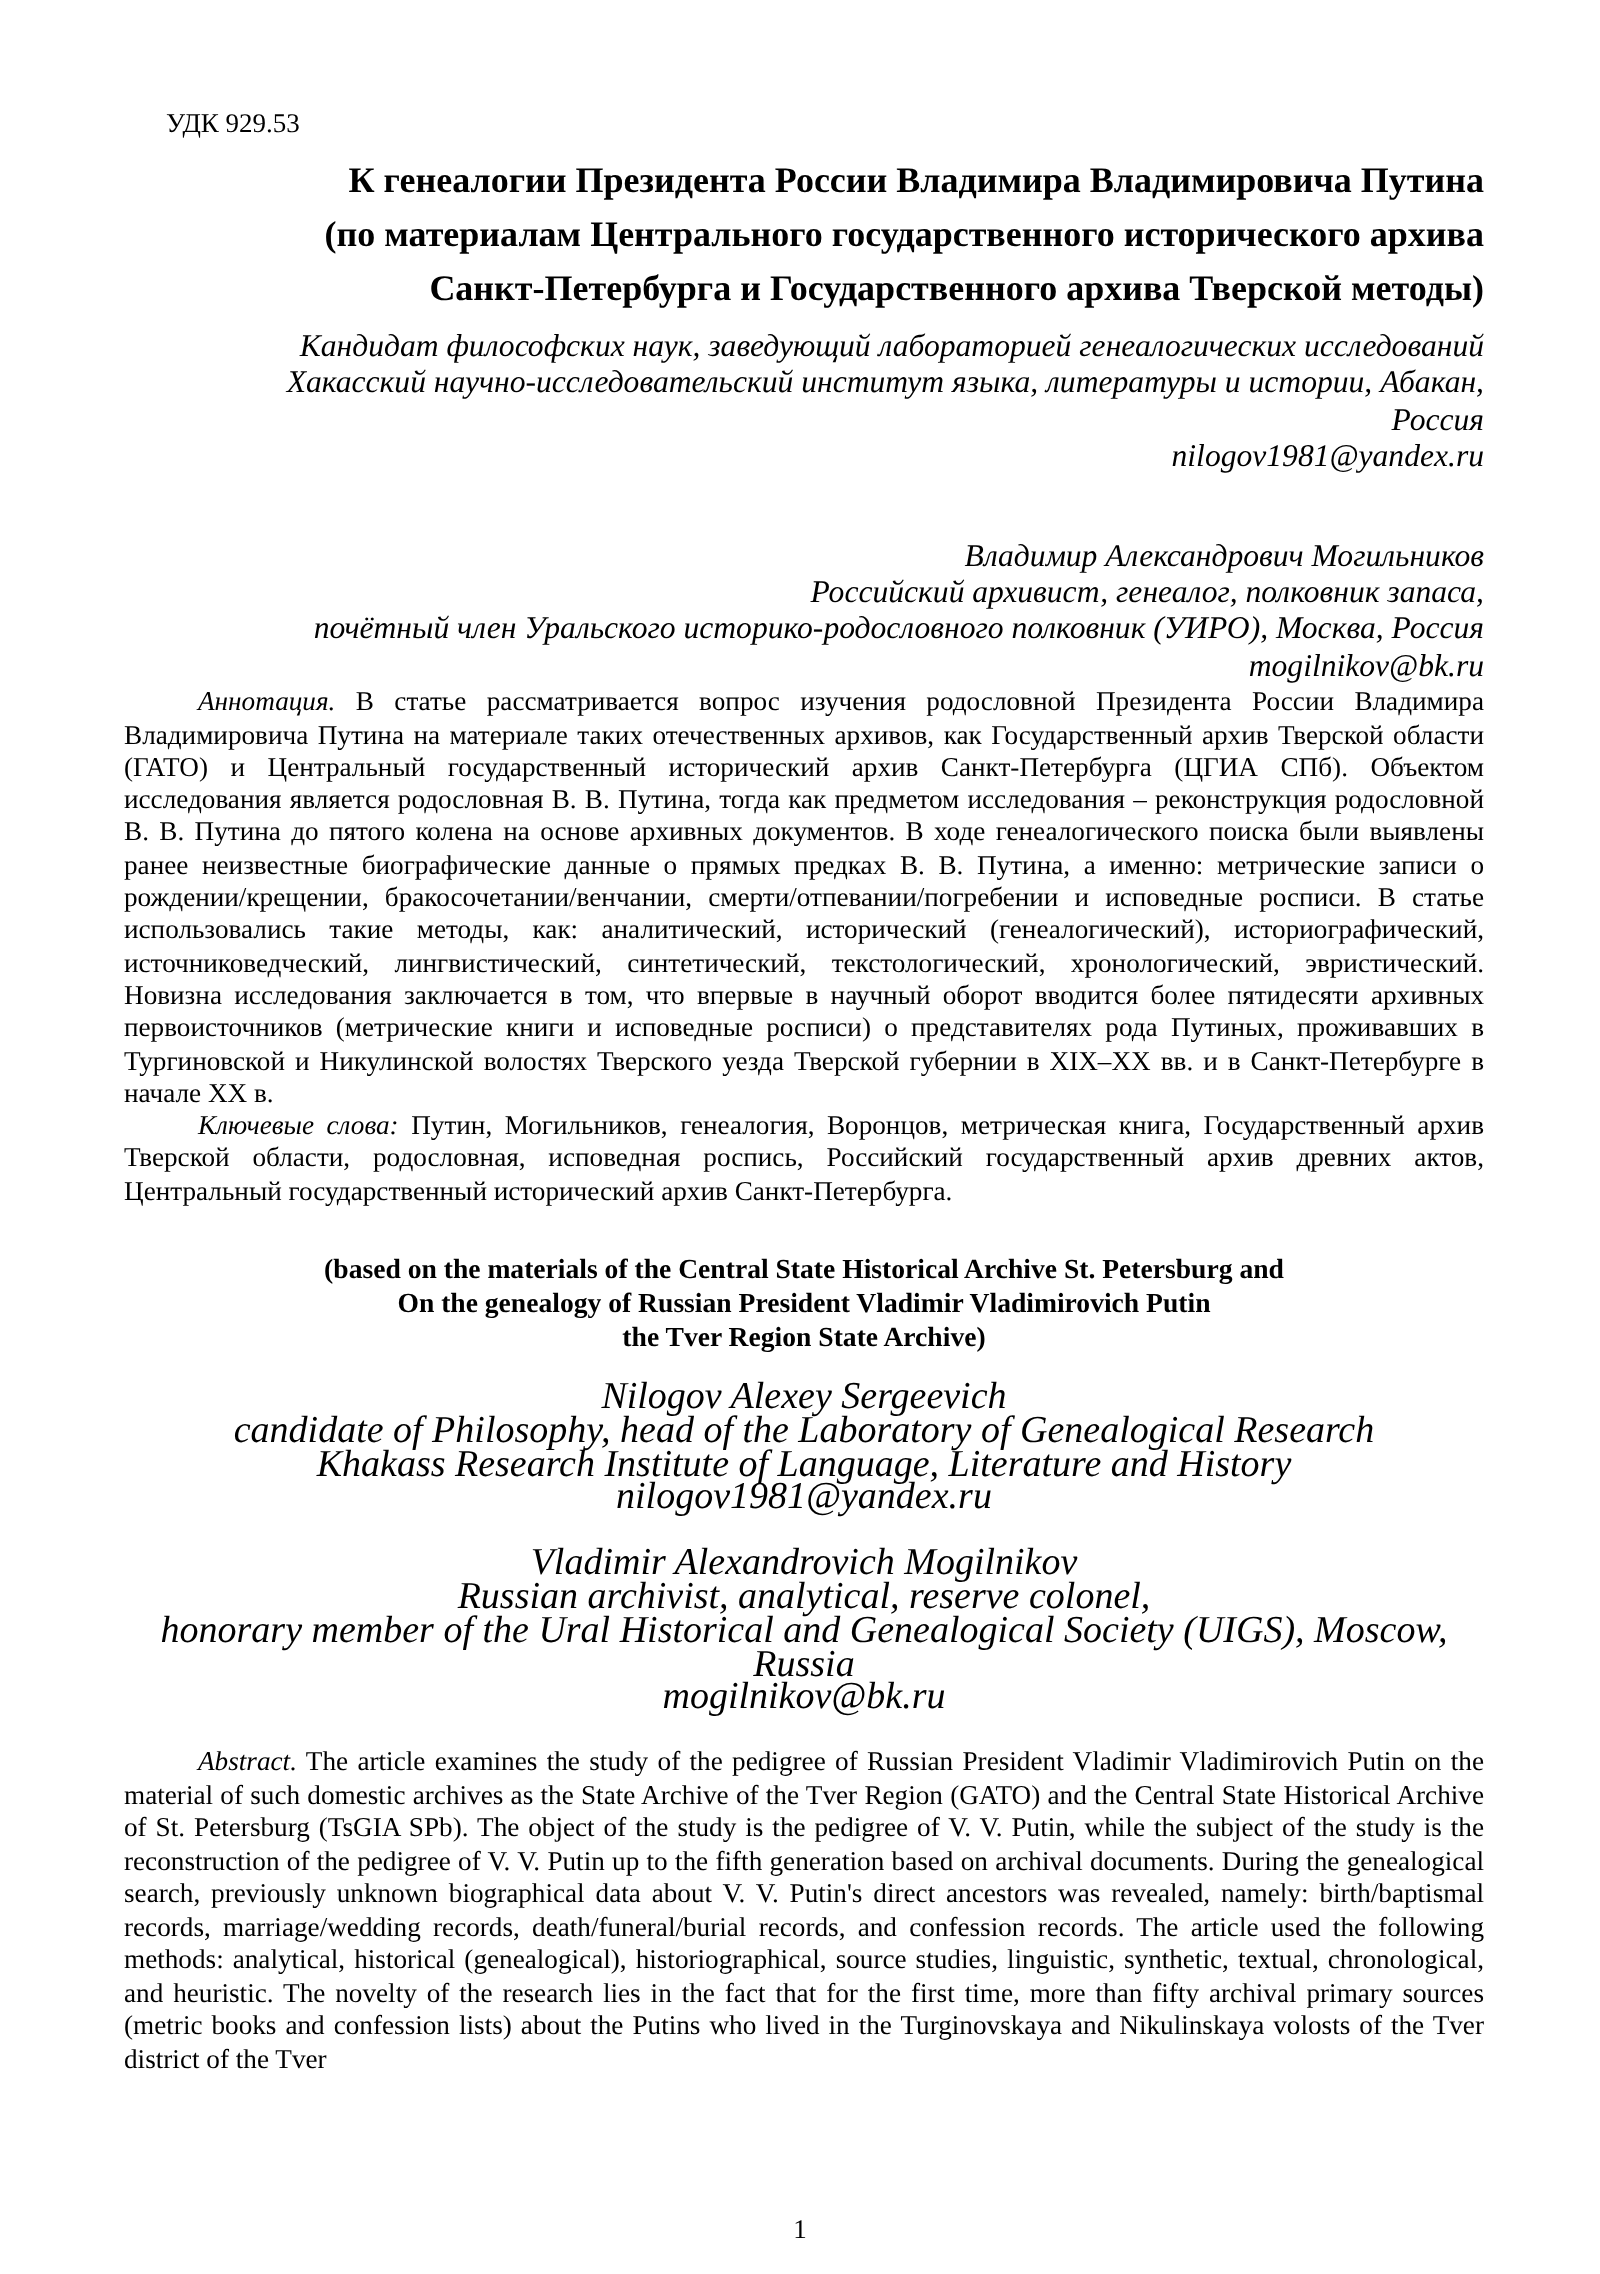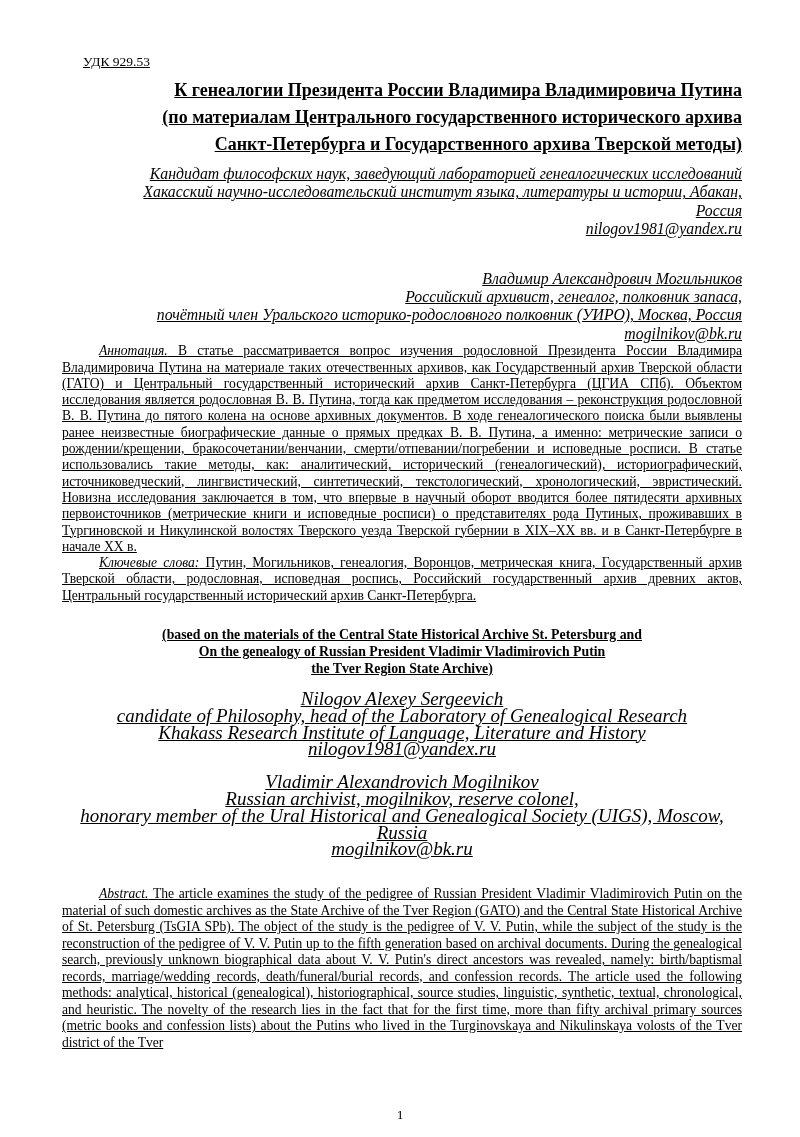--- a/index.html
+++ b/index.html
@@ -14,21 +14,20 @@
     font-family: "Liberation Serif", "DejaVu Serif", serif;
     color: #000000;
     overflow: hidden;
   }
   .page {
     box-sizing: border-box;
     width: 800px;
     height: 1137px;
     padding: 54px 58px 0 62px;
     position: relative;
-    text-decoration: underline;
   }
   .udc {
     font-size: 13.5px;
     line-height: 16px;
     margin-left: 21px;
   }
   .title-ru {
     margin-top: 7px;
     text-align: right;
     font-weight: bold;
@@ -62,21 +61,21 @@
     line-height: 17px;
   }
   .authors-en {
     text-align: center;
     font-size: 19px;
     line-height: 16.8px;
   }
   .authors-en.a1 { margin-top: 14px; }
   .authors-en.a2 { margin-top: 16px; }
   .para-abstract-en {
-    margin-top: 28px;
+    margin-top: 15px;
     line-height: 16.5px;
   }
   .page-number {
     position: absolute;
     bottom: 14px;
     left: 0;
     width: 800px;
     text-align: center;
     font-size: 13.5px;
   }
@@ -120,21 +119,21 @@
 
   <div class="author-block authors-en a1">
     <div>Nilogov Alexey Sergeevich</div>
     <div>candidate of Philosophy, head of the Laboratory of Genealogical Research</div>
     <div>Khakass Research Institute of Language, Literature and History</div>
     <div>nilogov1981@yandex.ru</div>
   </div>
 
   <div class="author-block authors-en a2">
     <div>Vladimir Alexandrovich Mogilnikov</div>
-    <div>Russian archivist, mogilnikov, reserve colonel,</div>
+    <div>Russian archivist, analytical, reserve colonel,</div>
     <div>honorary member of the Ural Historical and Genealogical Society (UIGS), Moscow, Russia</div>
     <div>mogilnikov@bk.ru</div>
   </div>
 
   <p class="para para-abstract-en"><span class="label-italic">Abstract.</span><span> The article examines the study of the pedigree of Russian President Vladimir Vladimirovich Putin on the material of such domestic archives as the State Archive of the Tver Region (GATO) and the Central State Historical Archive of St. Petersburg (TsGIA SPb). The object of the study is the pedigree of V. V. Putin, while the subject of the study is the reconstruction of the pedigree of V. V. Putin up to the fifth generation based on archival documents. During the genealogical search, previously unknown biographical data about V. V. Putin's direct ancestors was revealed, namely: birth/baptismal records, marriage/wedding records, death/funeral/burial records, and confession records. The article used the following methods: analytical, historical (genealogical), historiographical, source studies, linguistic, synthetic, textual, chronological, and heuristic. The novelty of the research lies in the fact that for the first time, more than fifty archival primary sources (metric books and confession lists) about the Putins who lived in the Turginovskaya and Nikulinskaya volosts of the Tver district of the Tver</span></p>
 
   <div class="page-number">1</div>
 
 </div>
 

